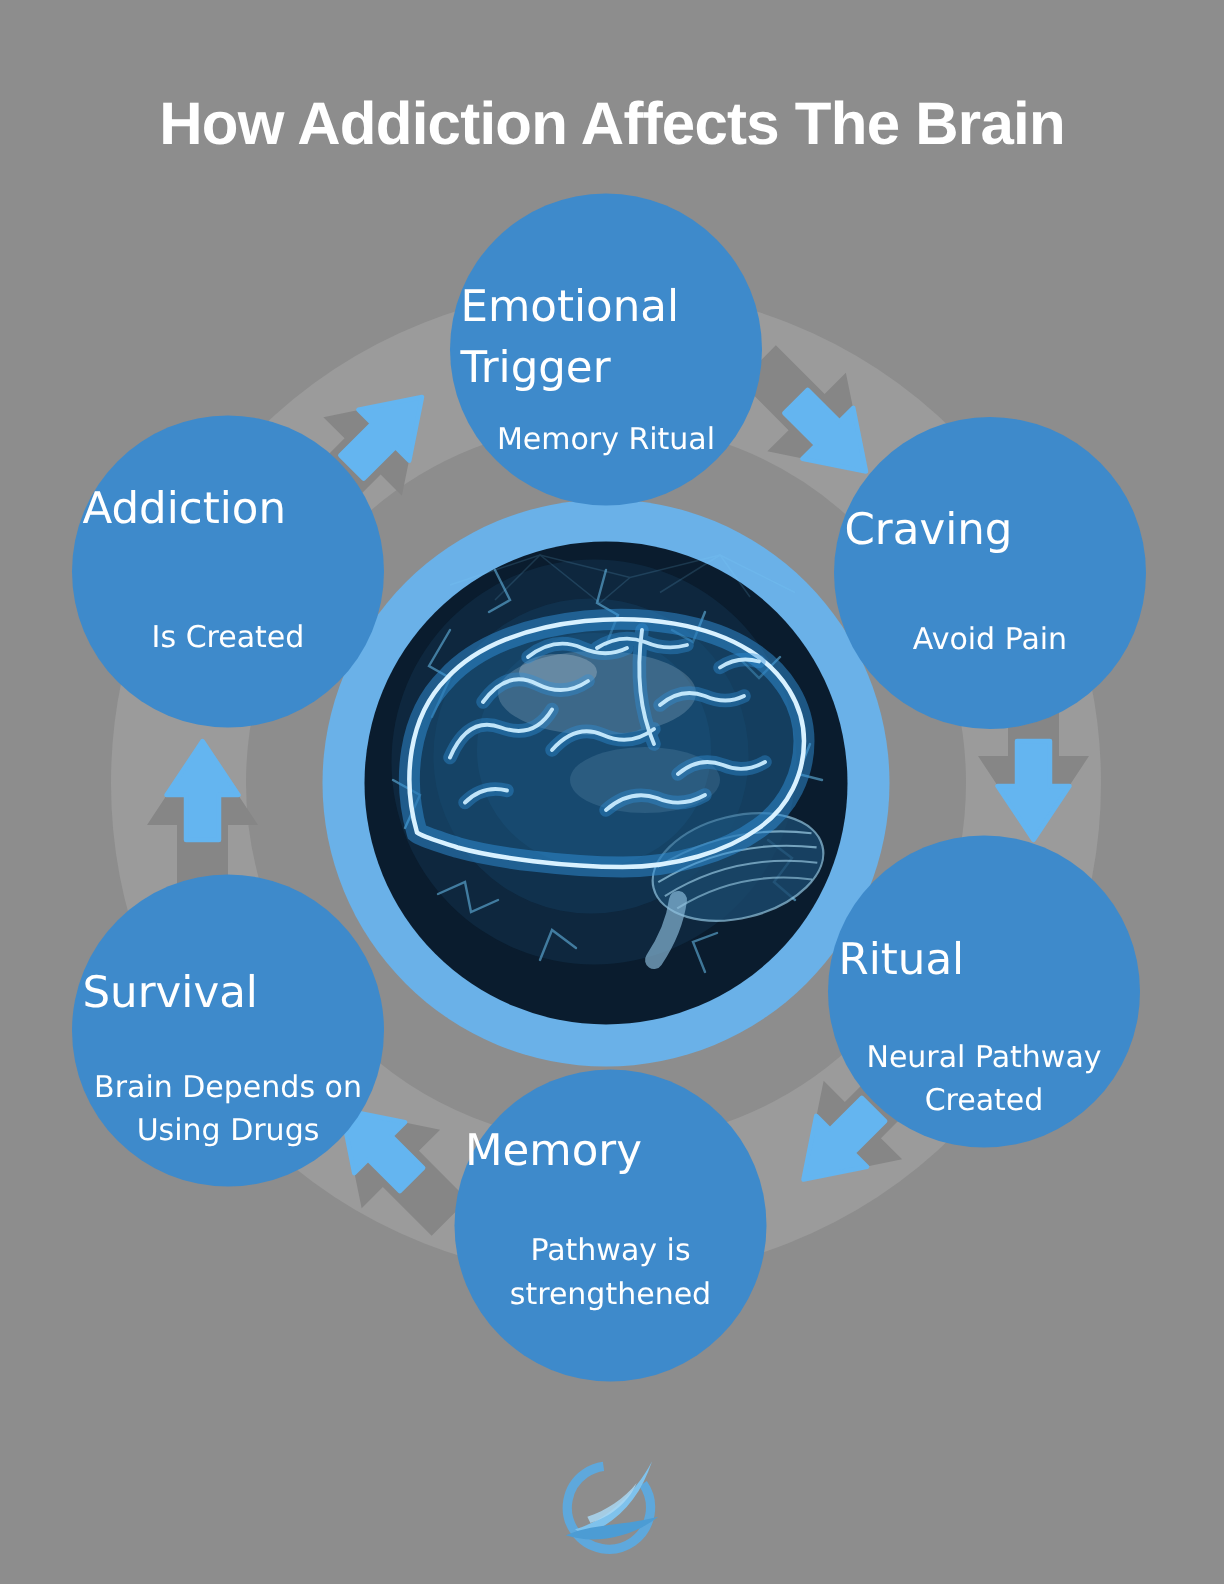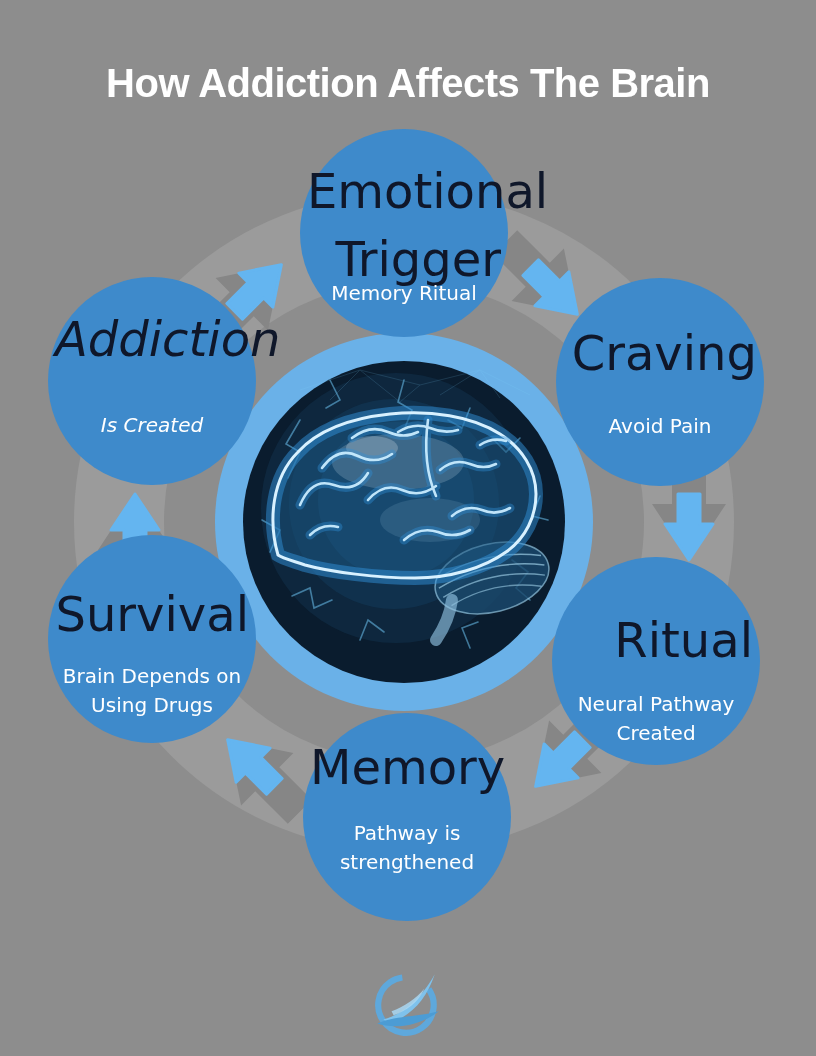--- a/index.html
+++ b/index.html
@@ -9,30 +9,30 @@
 
   .page-title{position:absolute;left:0;top:34px;width:816px;text-align:center;
     font-family:"Liberation Sans",sans-serif;font-weight:bold;font-size:40px;
     letter-spacing:-0.5px;color:#ffffff;z-index:3;}
 
   .diagram-svg{position:absolute;left:0;top:0;z-index:1;}
 
   .stage{position:absolute;width:208px;height:208px;border-radius:50%;
     background:#3e8acb;z-index:2;}
   .stage .label{position:absolute;left:50%;transform:translate(-50%,-50%);
-    width:194px;font-size:48px;line-height:1.42;color:#0f172a;text-align:right;}
+    width:194px;font-size:29px;line-height:1.42;color:#ffffff;text-align:left;}
   .stage .sub{position:absolute;left:50%;transform:translate(-50%,-50%);
     width:200px;font-size:20px;line-height:1.45;color:#fff;text-align:center;}
 
   .st0{left:300px;top:129px;} .st0 .label{top:46%;} .st0 .sub{top:79%;}
   .st1{left:556px;top:278px;} .st1 .label{top:36%;} .st1 .sub{top:71%;}
   .st2{left:552px;top:557px;} .st2 .label{top:40%;} .st2 .sub{top:78%;}
   .st3{left:303px;top:713px;} .st3 .label{top:26%;} .st3 .sub{top:65%;}
-  .st4{left:48px;top:535px;}  .st4 .label{top:38%;} .st4 .sub{top:75%;}
-  .st5{left:48px;top:277px;font-style:italic;}  .st5 .label{top:30%;} .st5 .sub{top:71%;}
+  .st4{left:48px;top:583px;}  .st4 .label{top:38%;} .st4 .sub{top:75%;}
+  .st5{left:48px;top:277px;}  .st5 .label{top:30%;} .st5 .sub{top:71%;}
 
   .logo{position:absolute;left:50%;top:966px;transform:translateX(-50%);
     display:flex;align-items:center;gap:4px;z-index:3;}
   .logo-text{display:flex;flex-direction:column;align-items:flex-end;}
   .brand-name{font-size:23px;letter-spacing:2px;color:#6aa4d4;white-space:nowrap;}
   .brand-tagline{font-size:16px;letter-spacing:1.5px;color:#6b6b6b;margin-top:3px;}
 </style>
 </head>
 <body>
 

